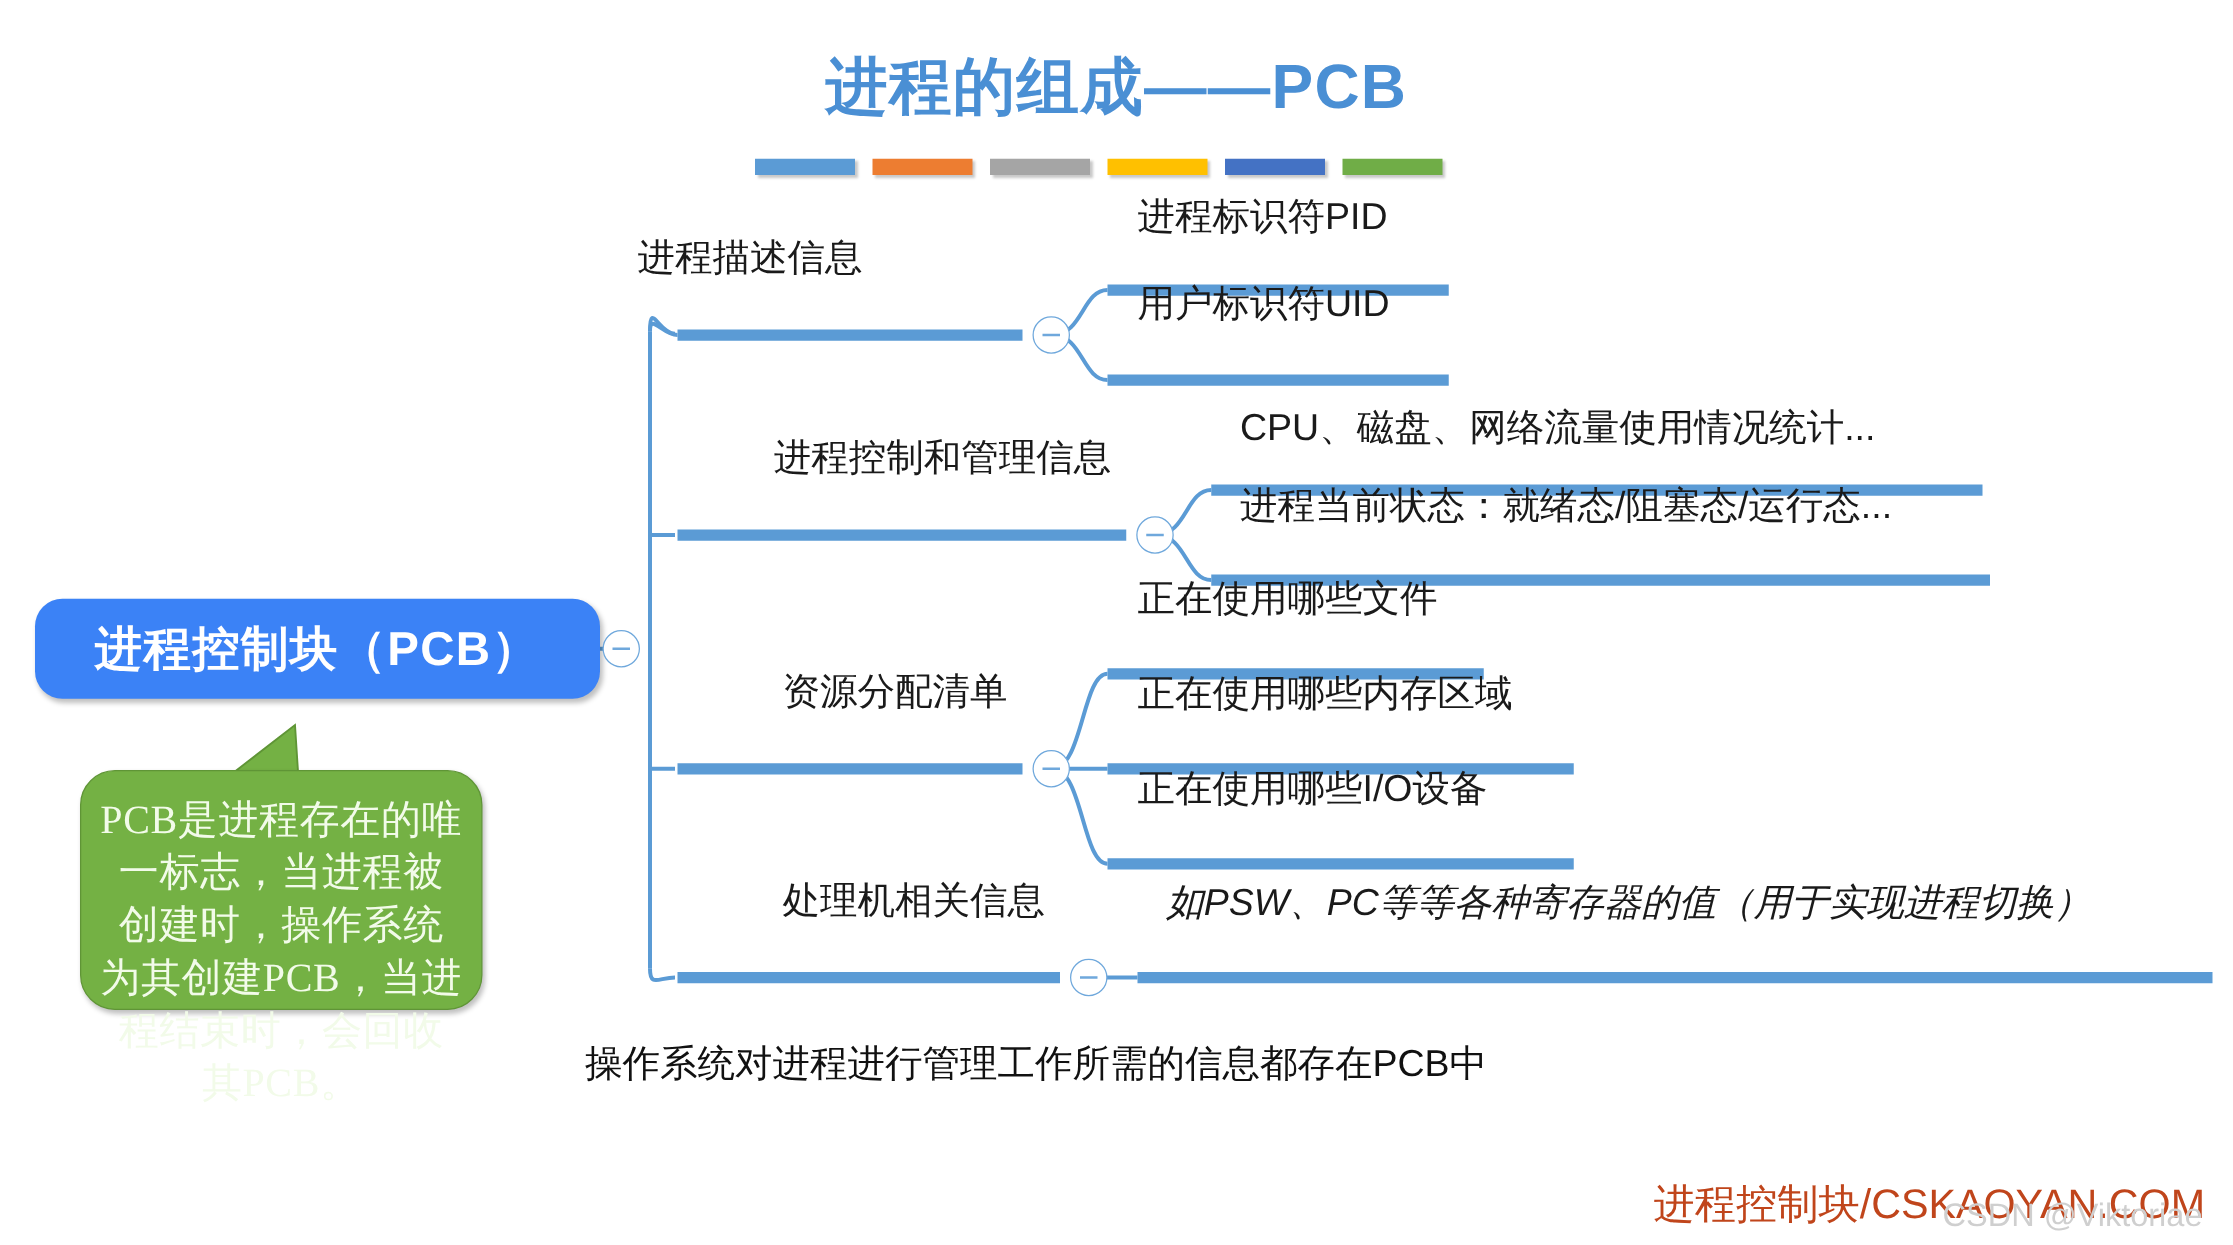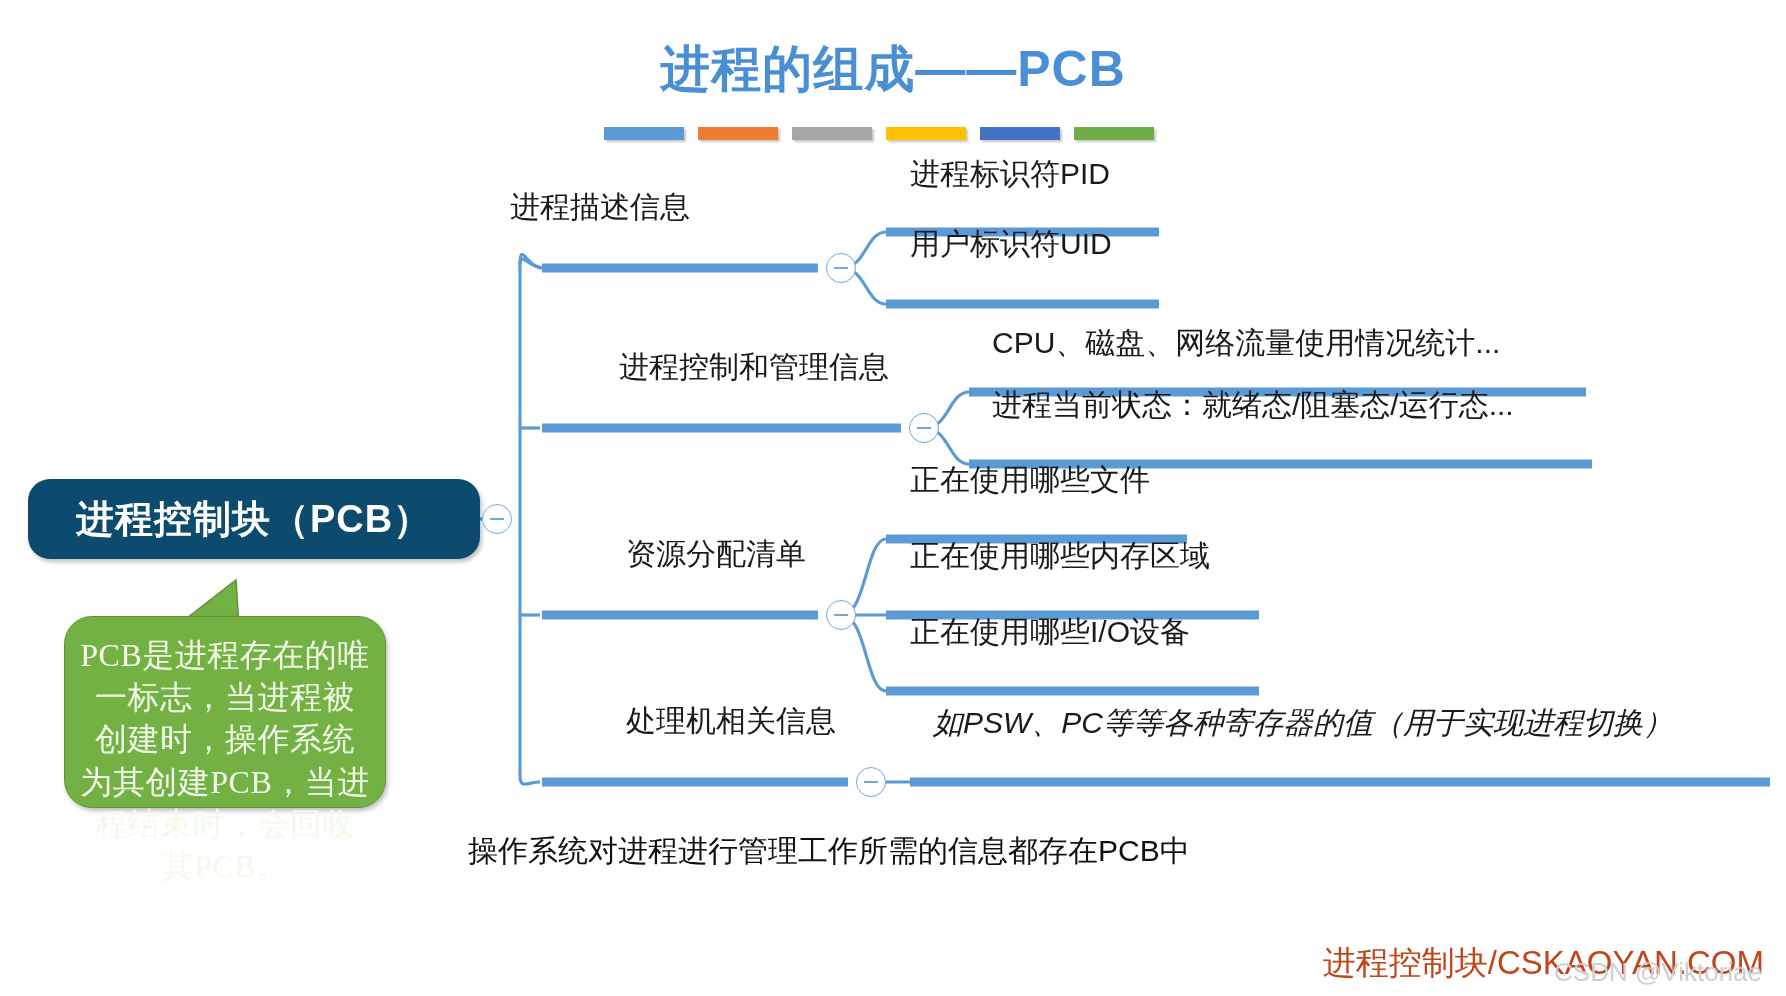--- a/index.html
+++ b/index.html
@@ -55,21 +55,21 @@
     pointer-events: none;
   }
 
   
   #root-node {
     position: absolute;
     left: 28px;
     top: 479px;
     width: 452px;
     height: 80px;
-    background: #0c4a6e;
+    background: #3b82f6;
     border-radius: 22px;
     box-shadow: 2px 3px 4px rgba(0,0,0,0.25);
     display: flex;
     align-items: center;
     justify-content: center;
   }
   #root-node .root-label {
     color: #ffffff;
     font-size: 38px;
     font-weight: bold;

